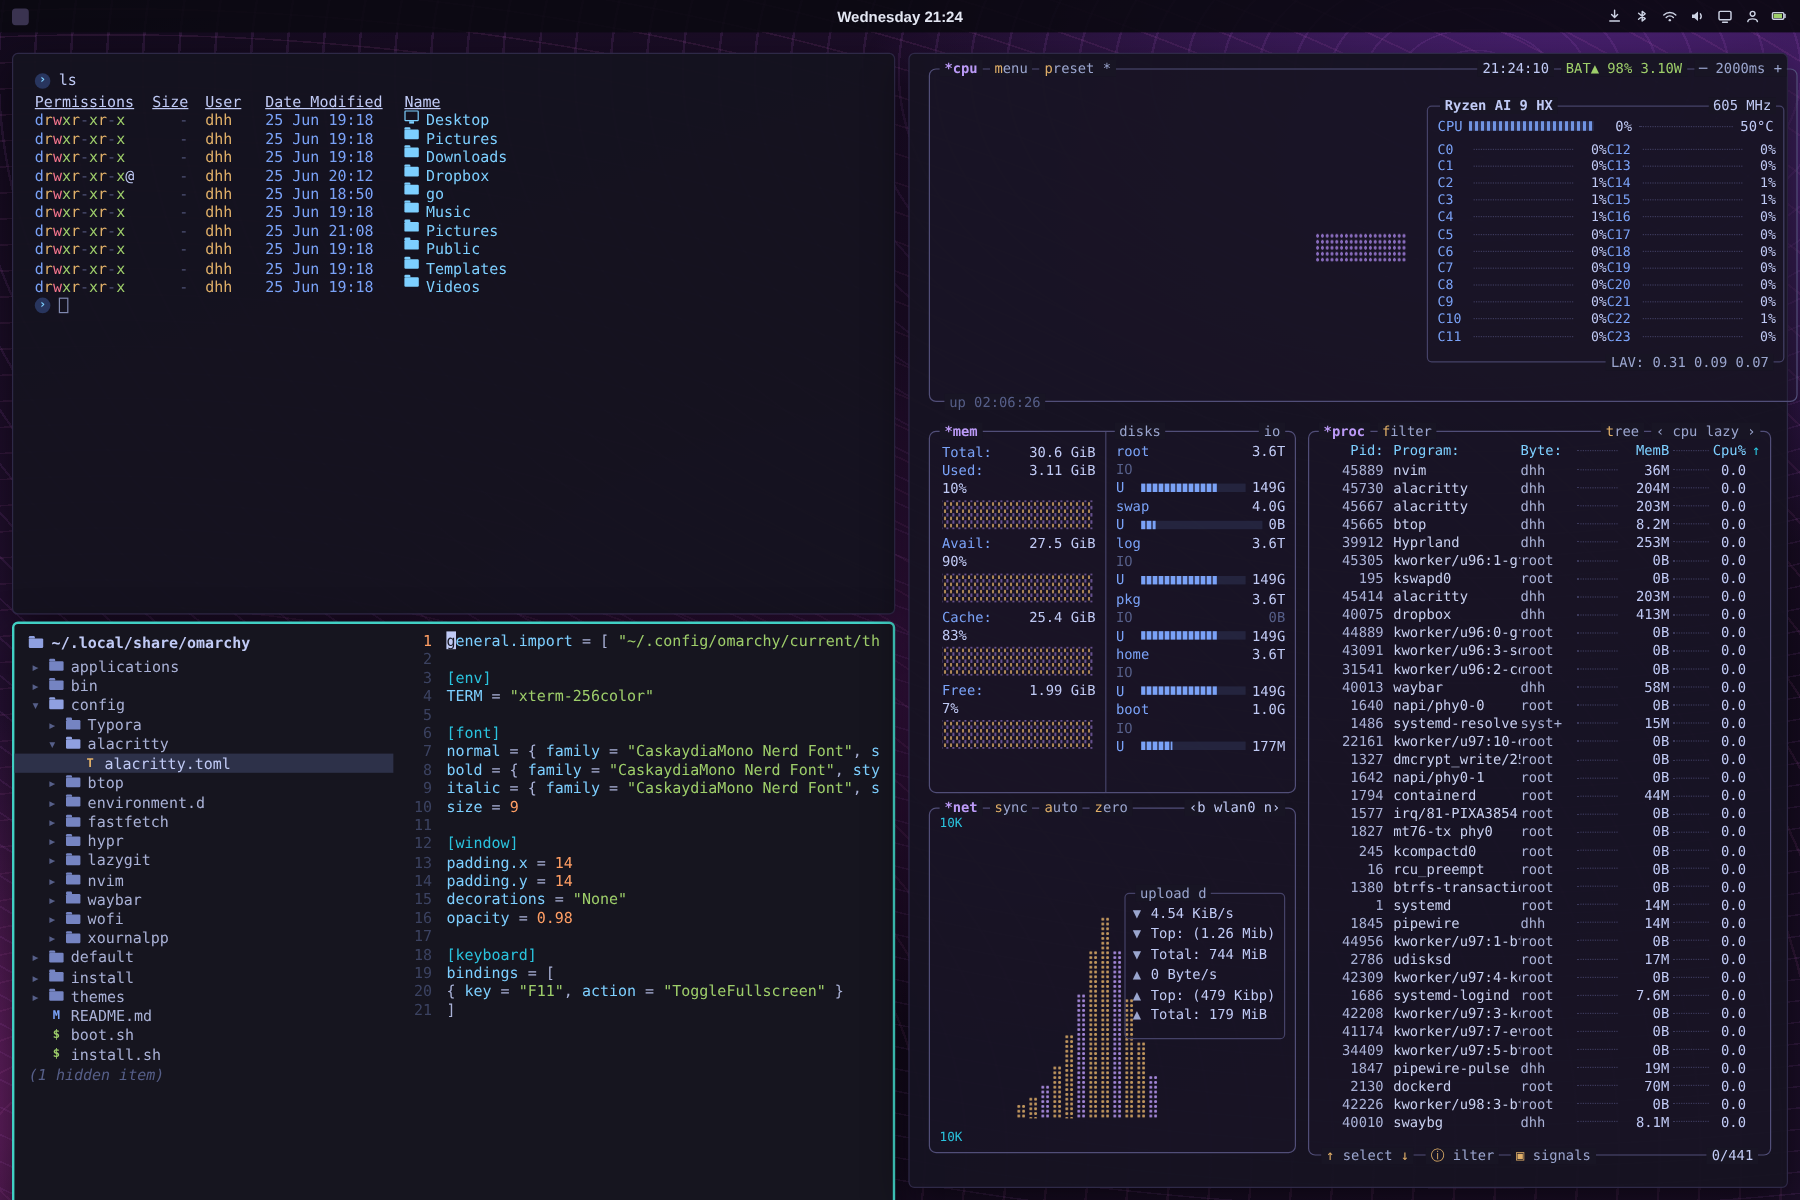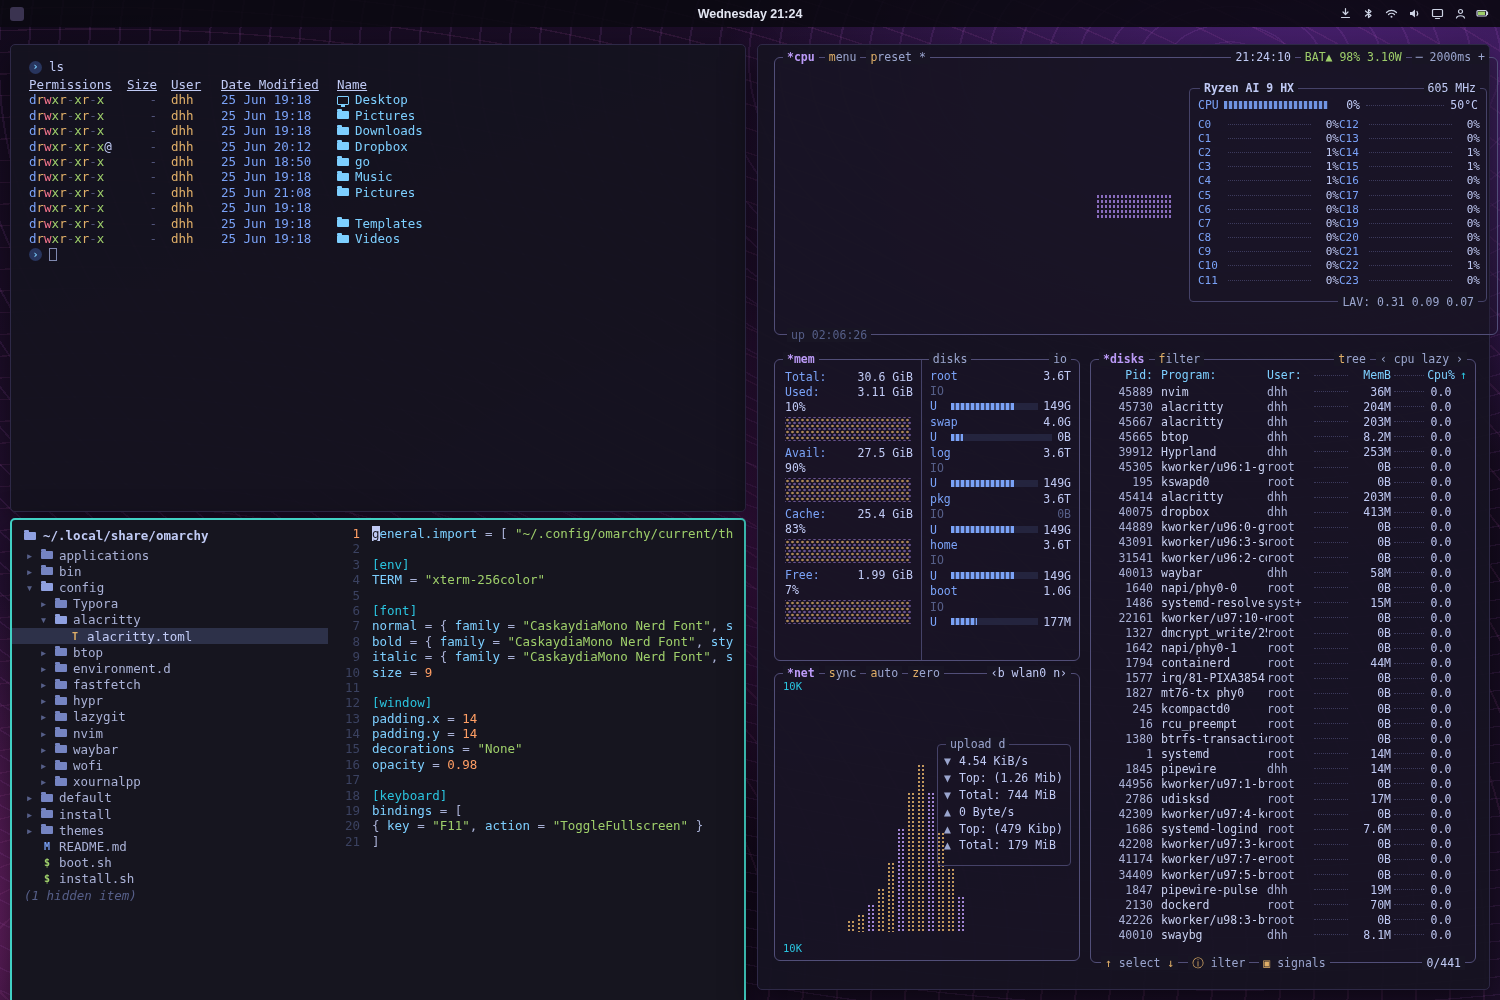--- a/index.html
+++ b/index.html
@@ -40,21 +40,21 @@
   .ls-cmdline{display:flex;align-items:center;gap:7px;height:16px;margin-bottom:2px;}
   .prompt{width:13px;height:13px;border-radius:50%;background:#28355e;color:#7dcfff;display:inline-flex;
     align-items:center;justify-content:center;font-size:10px;font-weight:bold;}
   .cmd{color:#c0caf5;}
   .cursor-block{width:8px;height:13px;border:1px solid #8089b0;display:inline-block;}
   .ls-row,.ls-header{display:flex;height:15.4px;align-items:center;}
   .col-perm{width:94px;}
   .col-size{width:34px;text-align:right;color:#51547a;}
   .col-user{width:44px;margin-left:14px;color:#e0af68;}
   .col-date{width:110px;margin-left:6px;color:#7aa2f7;}
-  .col-name{flex:1;margin-left:6px;display:flex;align-items:center;gap:6px;color:#7dcfff;}
+  .col-name{flex:1;margin-left:6px;display:flex;align-items:flex-start;gap:6px;color:#7dcfff;}
   .col-namehdr{flex:1;margin-left:6px;}
   .hdr{color:#c0caf5;}
   .hdr .u{text-decoration:underline;}
   .mi{display:inline-block;position:relative;}
   .mi-folder{width:12px;height:8px;background:#7dcfff;border-radius:1px;}
   .mi-folder::before{content:"";position:absolute;top:-2px;left:0;width:5px;height:2px;background:inherit;border-radius:1px 1px 0 0;}
   .tree .mi-folder{background:#7584c2;}
   .tree .mi-folder.open{background:#8fa0e0;}
   .mi-monitor{width:12px;height:9px;border:1.5px solid #7dcfff;border-radius:1px;}
   .mi-monitor::after{content:"";position:absolute;left:3px;bottom:-3px;width:4px;height:2px;background:#7dcfff;}
@@ -169,21 +169,21 @@
   .proc-box{left:332px;top:314px;width:386px;height:604px;}
   .proc-inner{position:absolute;inset:6px 8px 8px 8px;overflow:hidden;}
   .prow{display:flex;align-items:center;height:15.1px;}
   .prow.phead{color:#7dcfff;font-weight:normal;height:18px;}
   .p-pid{width:54px;text-align:right;color:#a9b1d6;flex:none;}
   .p-prog{width:114px;padding-left:8px;color:#c8d0f0;flex:none;overflow:hidden;white-space:nowrap;}
   .p-user{width:44px;color:#a9b1d6;flex:none;}
   .p-lead{flex:1;border-bottom:1px dotted #3c3a5c;margin:0 3px;height:1px;}
   .p-mem{width:40px;text-align:right;color:#c0caf5;flex:none;}
   .p-lead2{width:30px;border-bottom:1px dotted #3c3a5c;margin:0 3px;height:1px;flex:none;}
-  .p-cpu{width:28px;text-align:center;color:#c0caf5;flex:none;}
+  .p-cpu{width:28px;text-align:right;color:#c0caf5;flex:none;}
   .p-arrow{width:12px;text-align:right;color:#2ac3de;flex:none;}
   .phead .p-pid,.phead .p-prog,.phead .p-user,.phead .p-mem,.phead .p-cpu{color:#7dcfff;}
   .bfooter{position:absolute;bottom:-8px;left:10px;right:10px;display:flex;gap:10px;}
   .bfooter .count{margin-left:auto;color:#c0caf5;}
   .fkey{color:#e0af68;}
   .flab{color:#9aa5ce;}
 </style>
 </head>
 <body>
 
@@ -319,20 +319,24 @@
           <span class="col-name">
             <span class="mi mi-folder"></span>
             <span>Pictures</span>
           </span>
         </div>
         <div class="ls-row">
           <span class="col-perm"><span style="color: rgb(122, 162, 247);">d</span><span style="color: rgb(224, 175, 104);">r</span><span style="color: rgb(247, 118, 142);">w</span><span style="color: rgb(158, 206, 106);">x</span><span style="color: rgb(224, 175, 104);">r</span><span style="color: rgb(81, 84, 122);">-</span><span style="color: rgb(158, 206, 106);">x</span><span style="color: rgb(224, 175, 104);">r</span><span style="color: rgb(81, 84, 122);">-</span><span style="color: rgb(158, 206, 106);">x</span></span>
           <span class="col-size">-</span>
           <span class="col-user">dhh</span>
           <span class="col-date">25 Jun 19:18</span>
+          <span class="col-name">
+            <span class="mi mi-folder"></span>
+            <span>Public</span>
+          </span>
         </div>
         <div class="ls-row">
           <span class="col-perm"><span style="color: rgb(122, 162, 247);">d</span><span style="color: rgb(224, 175, 104);">r</span><span style="color: rgb(247, 118, 142);">w</span><span style="color: rgb(158, 206, 106);">x</span><span style="color: rgb(224, 175, 104);">r</span><span style="color: rgb(81, 84, 122);">-</span><span style="color: rgb(158, 206, 106);">x</span><span style="color: rgb(224, 175, 104);">r</span><span style="color: rgb(81, 84, 122);">-</span><span style="color: rgb(158, 206, 106);">x</span></span>
           <span class="col-size">-</span>
           <span class="col-user">dhh</span>
           <span class="col-date">25 Jun 19:18</span>
           <span class="col-name">
             <span class="mi mi-folder"></span>
             <span>Templates</span>
           </span>
@@ -868,36 +872,36 @@
           <div class="net-line">
             <span class="narrow">▲</span>
             <span class="ntext">Total: 179 MiB</span>
           </div>
         </div>
     </div>
   </div>
 
   <div class="bbox proc-box">
     <div class="btitle">
-      <span class="ttag tname">*disks</span>
+      <span class="ttag tname">*proc</span>
       <span id="proc-btns" style="display:flex;gap:6px">
           <span class="ttag tbtn"><b>f</b><span>ilter</span></span>
         </span>
       <span class="tright">
         <span id="proc-rbtns" style="display:flex;gap:6px">
             <span class="ttag tbtn"><b>t</b><span>ree</span></span>
           </span>
         <span class="ttag tbtn">‹ cpu lazy ›</span>
       </span>
     </div>
     <div class="proc-inner">
       <div class="prow phead" id="proc-header">
           <span class="p-pid">Pid:</span>
           <span class="p-prog">Program:</span>
-          <span class="p-user">User:</span>
+          <span class="p-user">Byte:</span>
           <span class="p-lead"></span>
           <span class="p-mem">MemB</span>
           <span class="p-lead2"></span>
           <span class="p-cpu">Cpu%</span>
           <span class="p-arrow">↑</span>
         </div>
       <div id="proc-rows">
           <div class="prow">
             <span class="p-pid">45889</span>
             <span class="p-prog">nvim</span>

